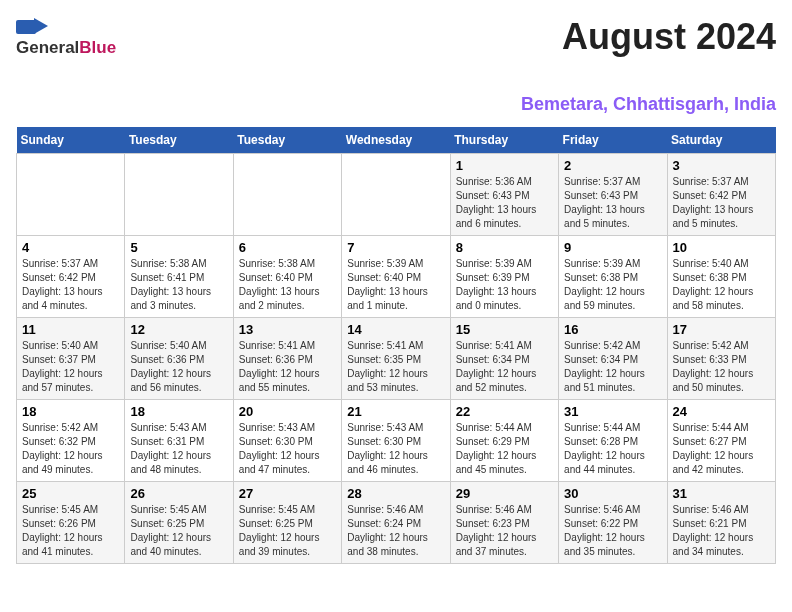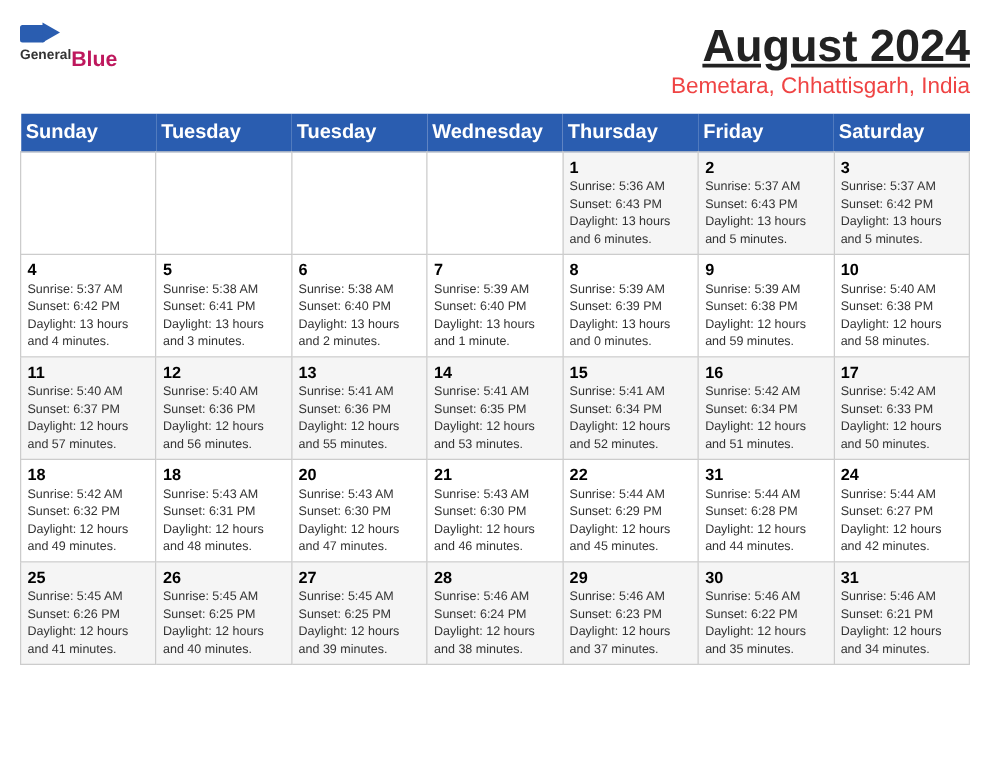--- a/index.html
+++ b/index.html
@@ -26,38 +26,38 @@
       align-items: center;
       gap: 4px;
     }
     .title-area {
       text-align: right;
     }
     .title-area h1 {
       font-size: 36px;
       font-weight: bold;
       color: #222;
-      text-decoration: underline;
     }
     .title-area h2 {
       font-size: 18px;
-      font-weight: normal;
-      color: #ef4444;
+      font-weight: bold;
+      color: #8b5cf6;
+      margin-top: 36px;
     }
     table {
       width: 100%;
       border-collapse: collapse;
       font-size: 11px;
     }
     thead tr th {
       background-color: #2a5db0;
       color: white;
       padding: 6px 4px;
       text-align: left;
-      font-size: 16px;
+      font-size: 12px;
       font-weight: bold;
     }
     tbody tr td {
       border: 1px solid #ccc;
       padding: 4px 5px;
       vertical-align: top;
       width: calc(100% / 7);
       height: 80px;
     }
     tbody tr:nth-child(odd) td {
@@ -85,21 +85,21 @@
 
 <div class="header-area">
   <div class="logo">
     <div class="logo-text-row">
       <svg width="32" height="22" viewBox="0 0 32 22">
         <rect x="0" y="4" width="20" height="14" rx="2" fill="#2a5db0"></rect>
         <polygon points="18,2 32,10 18,18" fill="#2a5db0"></polygon>
       </svg>
     </div>
     <div style="display:flex; gap:0;">
-      <span style="font-size:11px; font-weight:bold; color:#333;">General</span>
+      <span style="font-size:17px; font-weight:bold; color:#333;">General</span>
       <span style="font-size:17px; font-weight:bold; color:#be185d;">Blue</span>
     </div>
   </div>
   <div class="title-area">
     <h1>August 2024</h1>
     <h2>Bemetara, Chhattisgarh, India</h2>
   </div>
 </div>
 
 <table>

